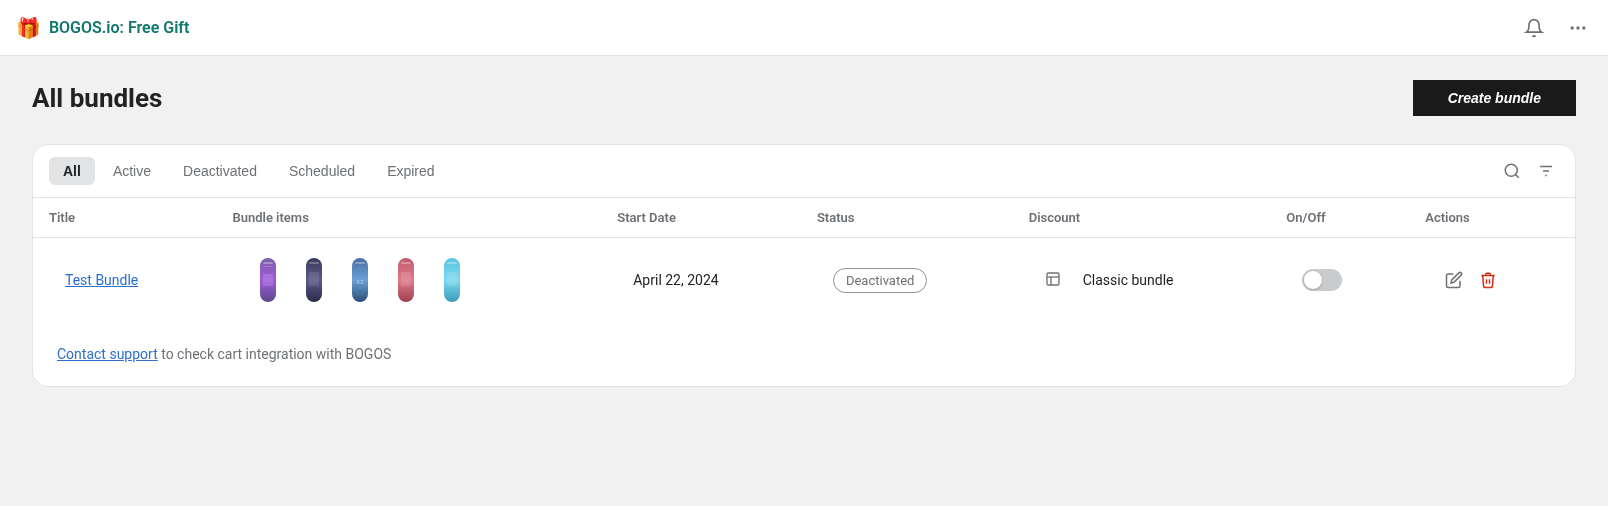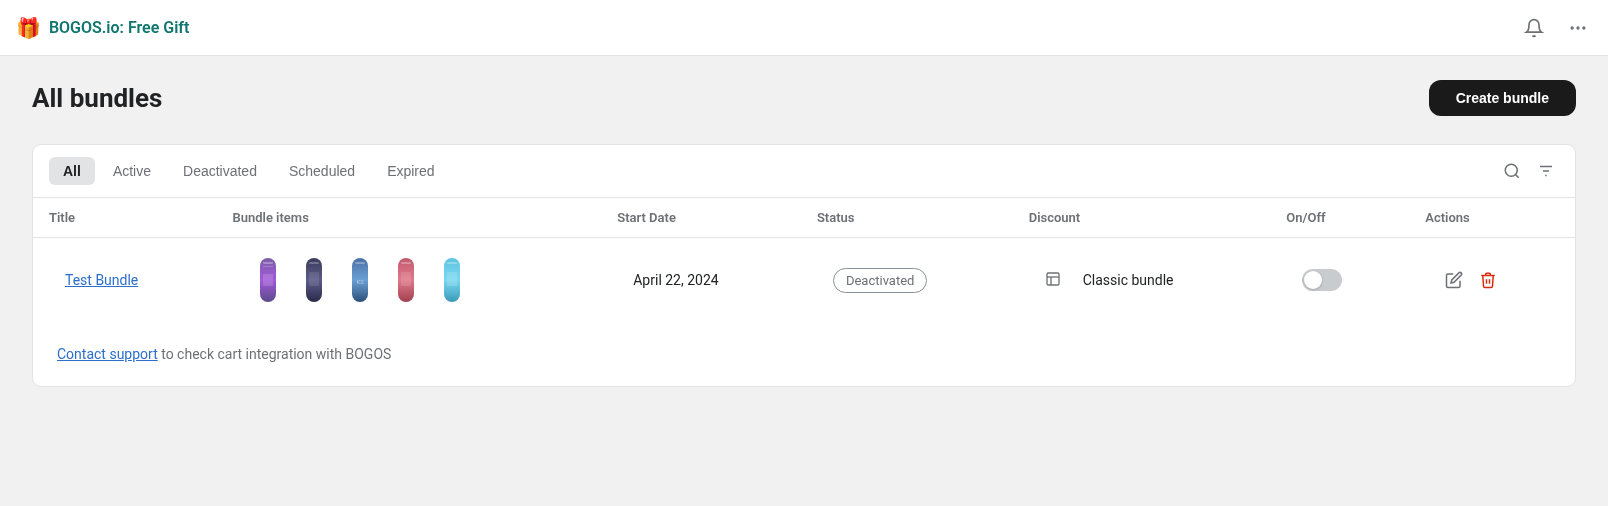--- a/index.html
+++ b/index.html
@@ -65,31 +65,32 @@
     }
     .page-title {
       font-size: 26px;
       font-weight: 700;
       color: #202223;
     }
     .create-bundle-btn {
       background: #1a1a1a;
       color: #fff;
       border: none;
-      border-radius: 12px;
-      padding: 10px 27px;
+      border-radius: 0;
+      padding: 10px 35px;
       font-size: 14px;
       font-weight: 600;
       cursor: pointer;
+      font-style: italic;
     }
 
     
     .card {
       background: #fff;
-      border-radius: 9px;
+      border-radius: 16px;
       border: 1px solid #e1e3e5;
       overflow: hidden;
     }
 
     
     .filter-bar {
       display: flex;
       align-items: center;
       justify-content: space-between;
       padding: 12px 16px;

